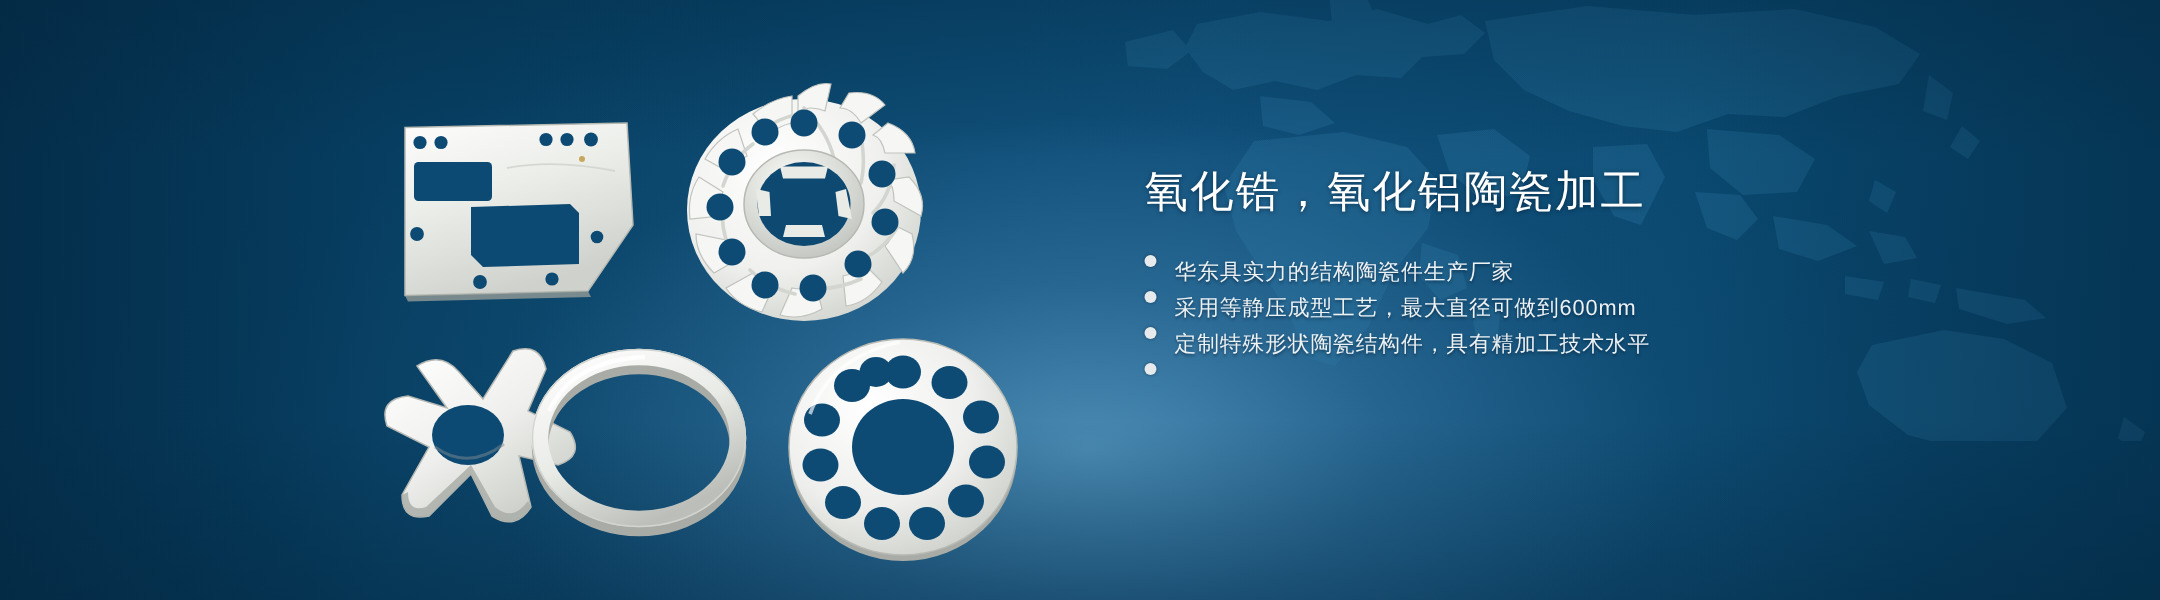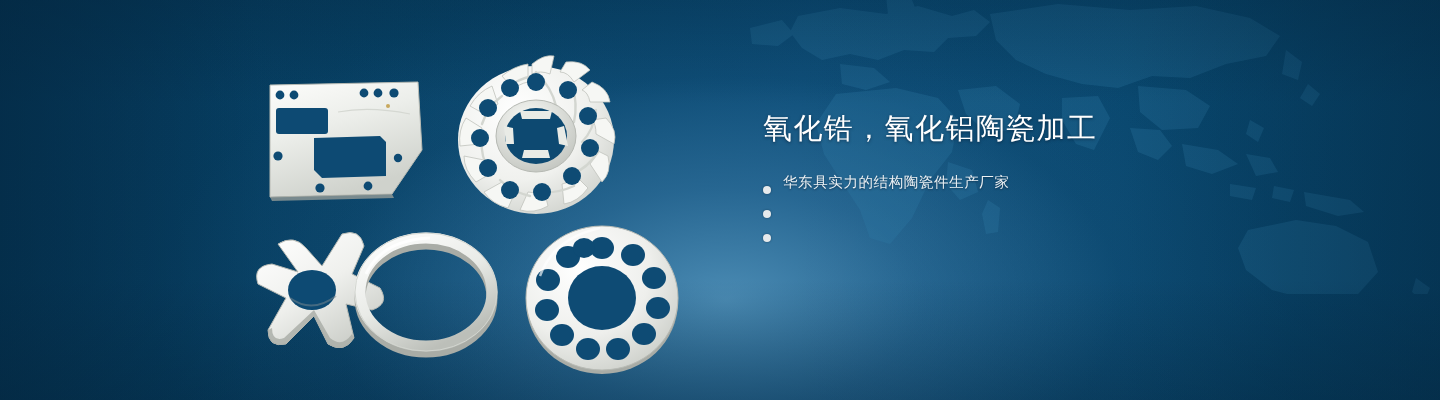--- a/index.html
+++ b/index.html
@@ -80,21 +80,21 @@
     text-shadow: 0 1px 3px rgba(0,18,36,0.55);
     white-space: nowrap;
   }
   .bullets {
     list-style: none;
     margin: 0;
     padding: 0;
   }
   .bullet {
     display: flex;
-    align-items: flex-end;
+    align-items: flex-start;
     height: 24px;
     margin-bottom: 0px;
   }
   .dot {
     flex: 0 0 auto;
     width: 8px;
     height: 8px;
     border-radius: 50%;
     background: #e6eaec;
     margin-right: 12px;
@@ -334,20 +334,25 @@
   <div class="copy">
     <h1 class="headline">氧化锆，氧化铝陶瓷加工</h1>
 
     <ul class="bullets">
       <li class="bullet">
         <span class="dot"></span>
         <span class="bullet-text">华东具实力的结构陶瓷件生产厂家</span>
       </li>
       <li class="bullet">
         <span class="dot"></span>
+        <span class="bullet-text">采用等静压成型工艺，最大直径可做到600mm</span>
+      </li>
+      <li class="bullet">
+        <span class="dot"></span>
+        <span class="bullet-text">定制特殊形状陶瓷结构件，具有精加工技术水平</span>
       </li>
       <li class="bullet">
         <span class="dot"></span>
       </li>
     </ul>
   </div>
 
 </div>
 
 </body></html>

